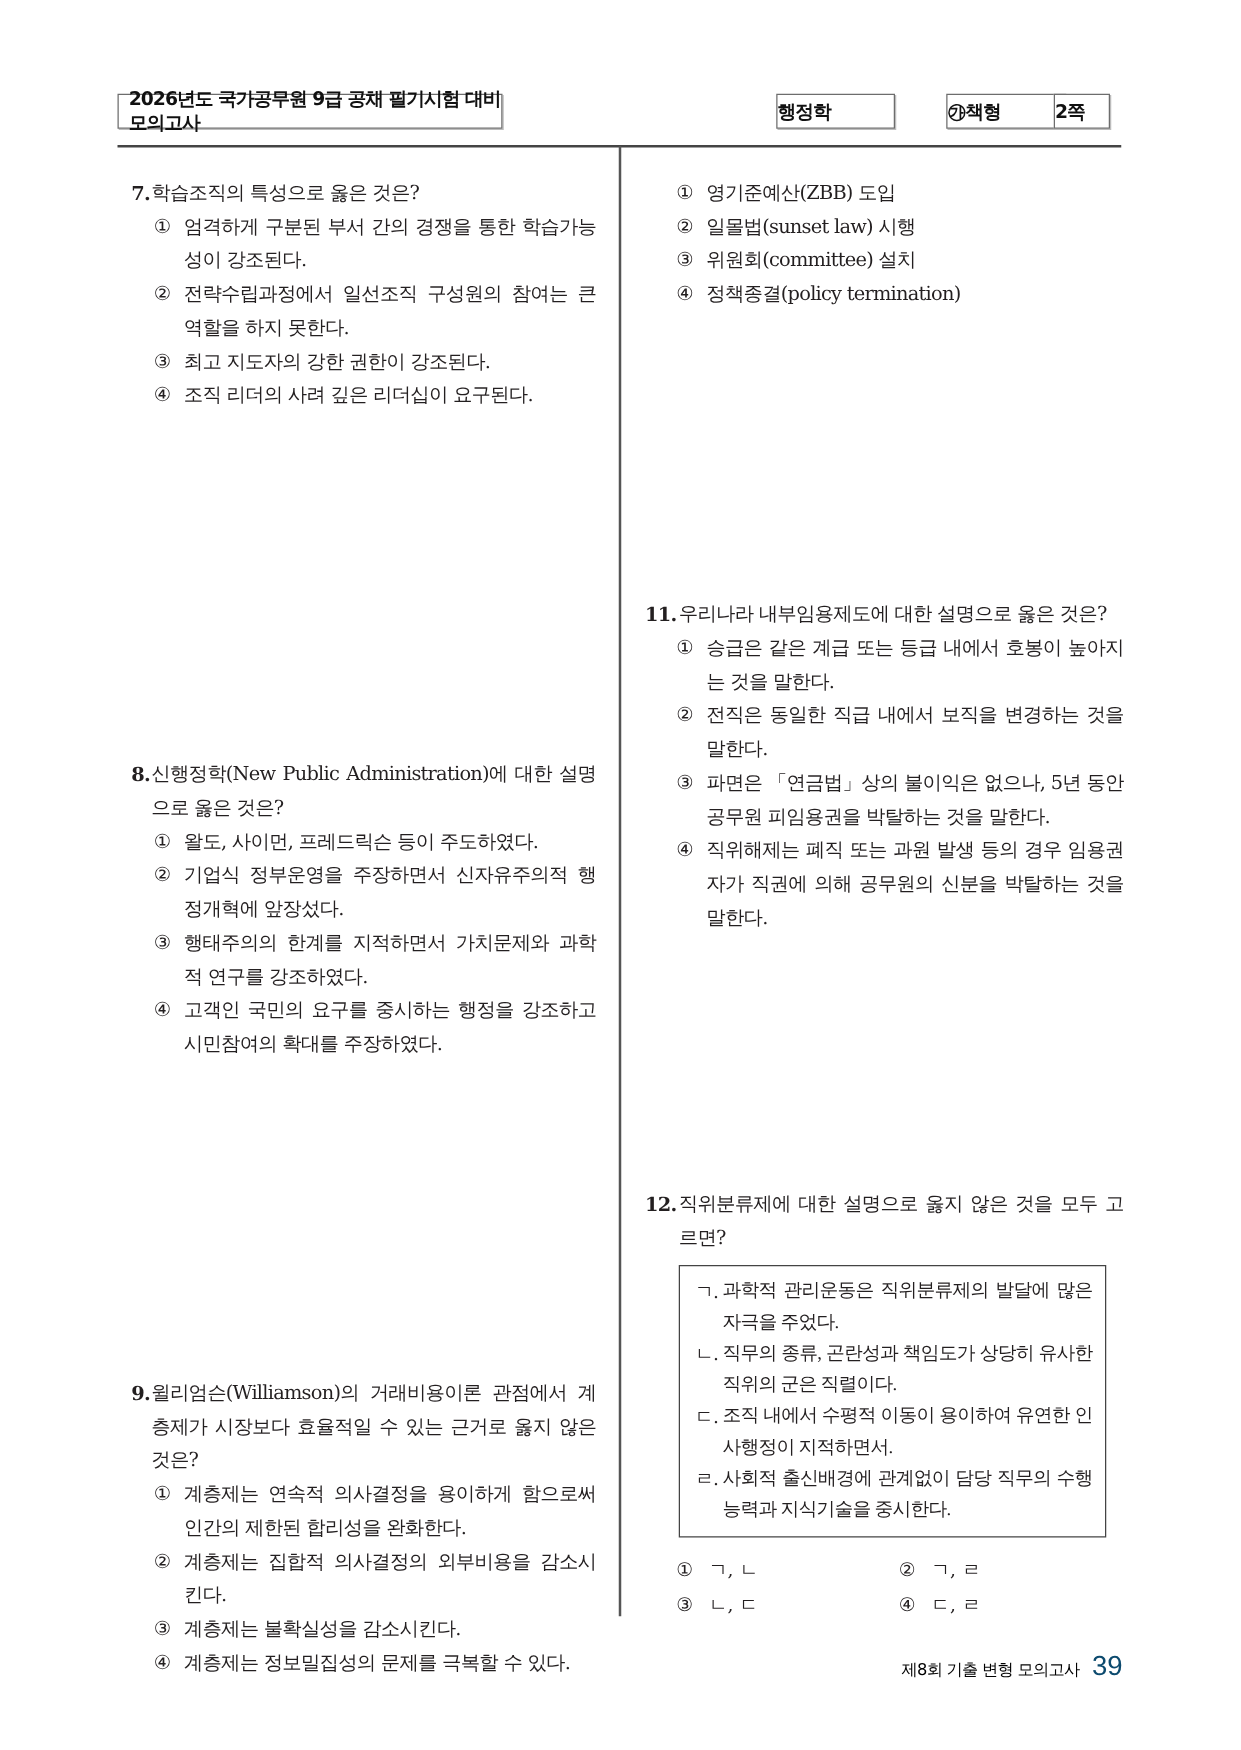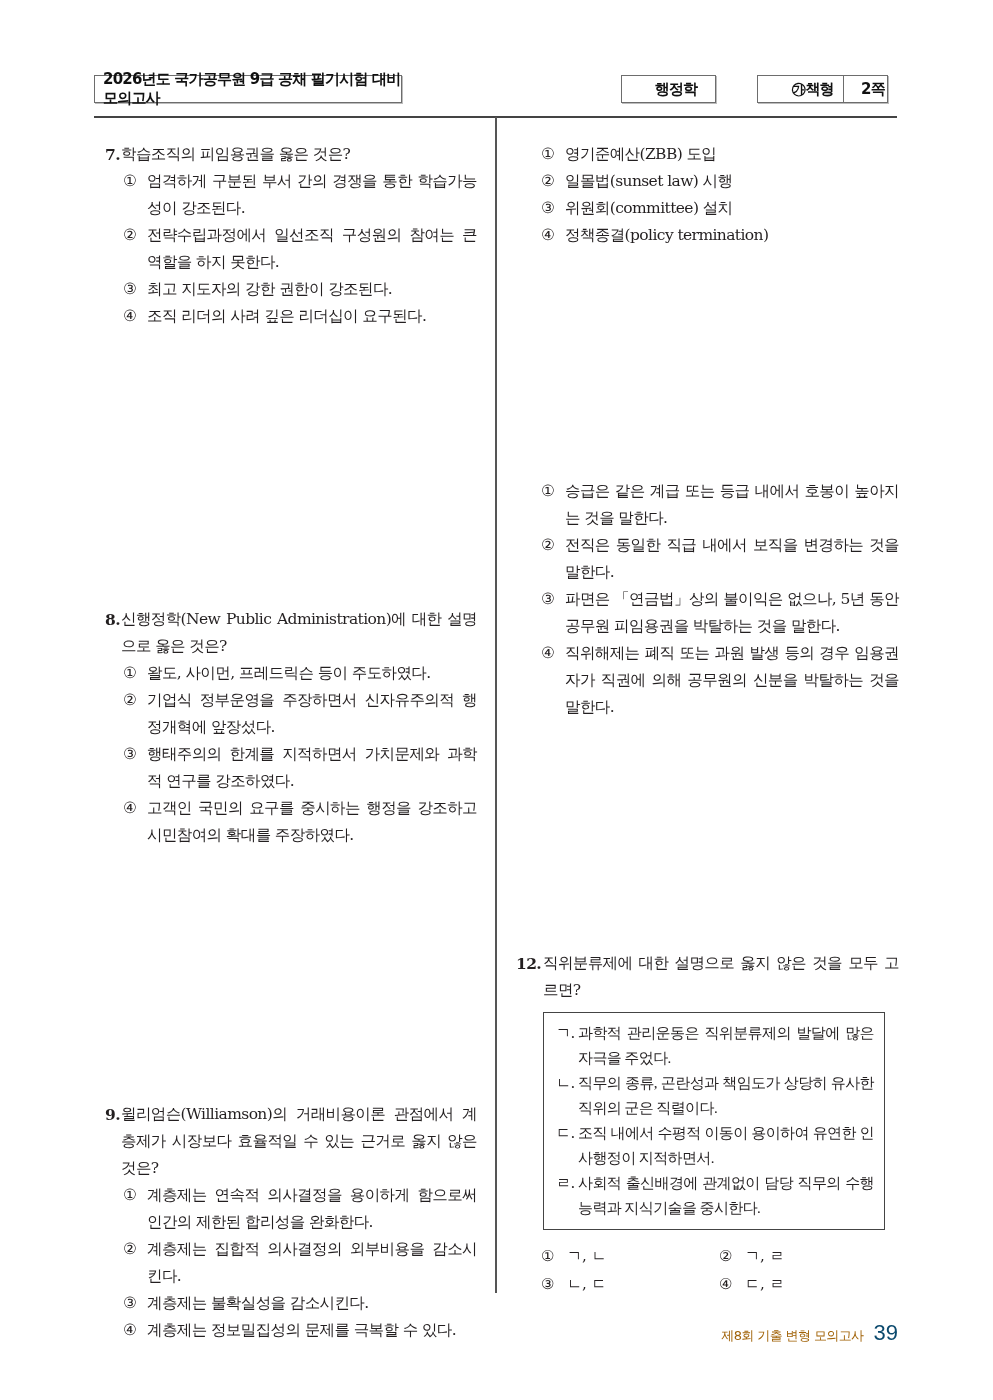--- a/index.html
+++ b/index.html
@@ -6,26 +6,25 @@
   body {
     width: 993px; height: 1400px; position: relative; overflow: hidden;
     font-family: "DejaVu Serif", "Liberation Serif", serif;
     color: #231f20;
   }
   .hdr-box {
     position: absolute; top: 75px; height: 28px;
     border: 1.5px solid #6d6d6d;
     box-shadow: 1px 1px 0 #bcbcbc;
     background: #fff;
-    display: flex; align-items: center; justify-content: center;
+    display: flex; align-items: center; justify-content: flex-start;
     font-family: "DejaVu Sans", "Liberation Sans", sans-serif;
     font-weight: bold; font-size: 15px; letter-spacing: -0.8px;
     color: #111;
     box-sizing: border-box;
-    padding-left: 15px;
   }
   #hdr-title { left: 94px; width: 308px; justify-content: flex-start; padding-left: 8px; }
   #hdr-subject { left: 621px; width: 95px; }
   #hdr-type { left: 757px; width: 96px; }
   #hdr-page { left: 843px; width: 45px; }
   .top-rule { position: absolute; left: 94px; width: 803px; top: 116px; height: 1.5px; background: #444; }
   .col-rule { position: absolute; left: 495px; top: 117px; width: 1.5px; height: 1176px; background: #555; }
 
   .q { position: absolute; font-size: 15.5px; line-height: 27px; letter-spacing: -0.6px; }
   .q-left { left: 105px; width: 372px; }
@@ -56,21 +55,21 @@
     font-size: 15px; line-height: 26px;
   }
   .ans { display: flex; }
   .ans .opt-mark { width: 26px; }
 
   .footer {
     position: absolute; right: 95px; top: 1320px;
     display: flex; align-items: baseline; gap: 10px;
     font-family: "DejaVu Sans", "Liberation Sans", sans-serif;
   }
-  .footer-label { font-size: 13px; color: #a16207; letter-spacing: -0.6px; }
+  .footer-label { font-size: 13px; color: #000000; letter-spacing: -0.6px; }
   .footer-num { font-size: 22px; color: #0c4a6e; font-family: "Liberation Sans", sans-serif; }
 </style>
 </head>
 <body>
 
 <div class="hdr-box" id="hdr-title">
     <span>2026년도 국가공무원 9급 공채 필기시험 대비 모의고사</span>
   </div>
 <div class="hdr-box" id="hdr-subject">
     <span>행정학</span>
@@ -81,21 +80,21 @@
 <div class="hdr-box" id="hdr-page">
     <span>2쪽</span>
   </div>
 
 <div class="top-rule"></div>
 <div class="col-rule"></div>
 
 <div class="q q-left" style="top:141px;">
   <div class="q-stem">
       <span class="q-num">7.</span>
-      <span class="q-text">학습조직의 피임용권을 옳은 것은?</span>
+      <span class="q-text">학습조직의 특성으로 옳은 것은?</span>
     </div>
   <div class="opt">
       <span class="opt-mark">①</span>
       <span class="opt-text">엄격하게 구분된 부서 간의 경쟁을 통한 학습가능성이 강조된다.</span>
     </div>
   <div class="opt">
       <span class="opt-mark">②</span>
       <span class="opt-text">전략수립과정에서 일선조직 구성원의 참여는 큰 역할을 하지 못한다.</span>
     </div>
   <div class="opt">
@@ -167,20 +166,24 @@
       <span class="opt-mark">③</span>
       <span class="opt-text">위원회(committee) 설치</span>
     </div>
   <div class="opt">
       <span class="opt-mark">④</span>
       <span class="opt-text">정책종결(policy termination)</span>
     </div>
 </div>
 
 <div class="q q-right" style="top:478px;">
+  <div class="q-stem">
+      <span class="q-num">11.</span>
+      <span class="q-text">우리나라 내부임용제도에 대한 설명으로 옳은 것은?</span>
+    </div>
   <div class="opt">
       <span class="opt-mark">①</span>
       <span class="opt-text">승급은 같은 계급 또는 등급 내에서 호봉이 높아지는 것을 말한다.</span>
     </div>
   <div class="opt">
       <span class="opt-mark">②</span>
       <span class="opt-text">전직은 동일한 직급 내에서 보직을 변경하는 것을 말한다.</span>
     </div>
   <div class="opt">
       <span class="opt-mark">③</span>

